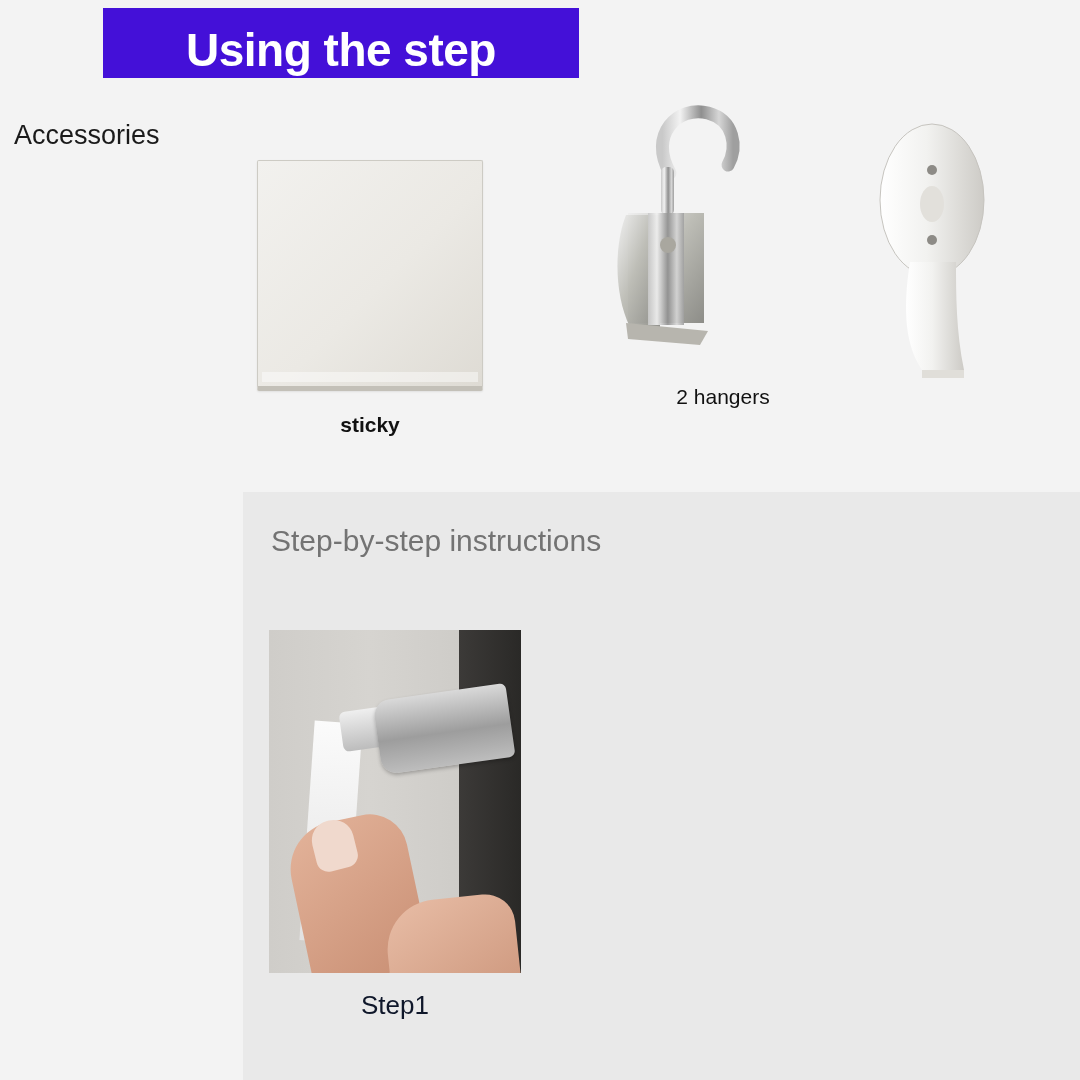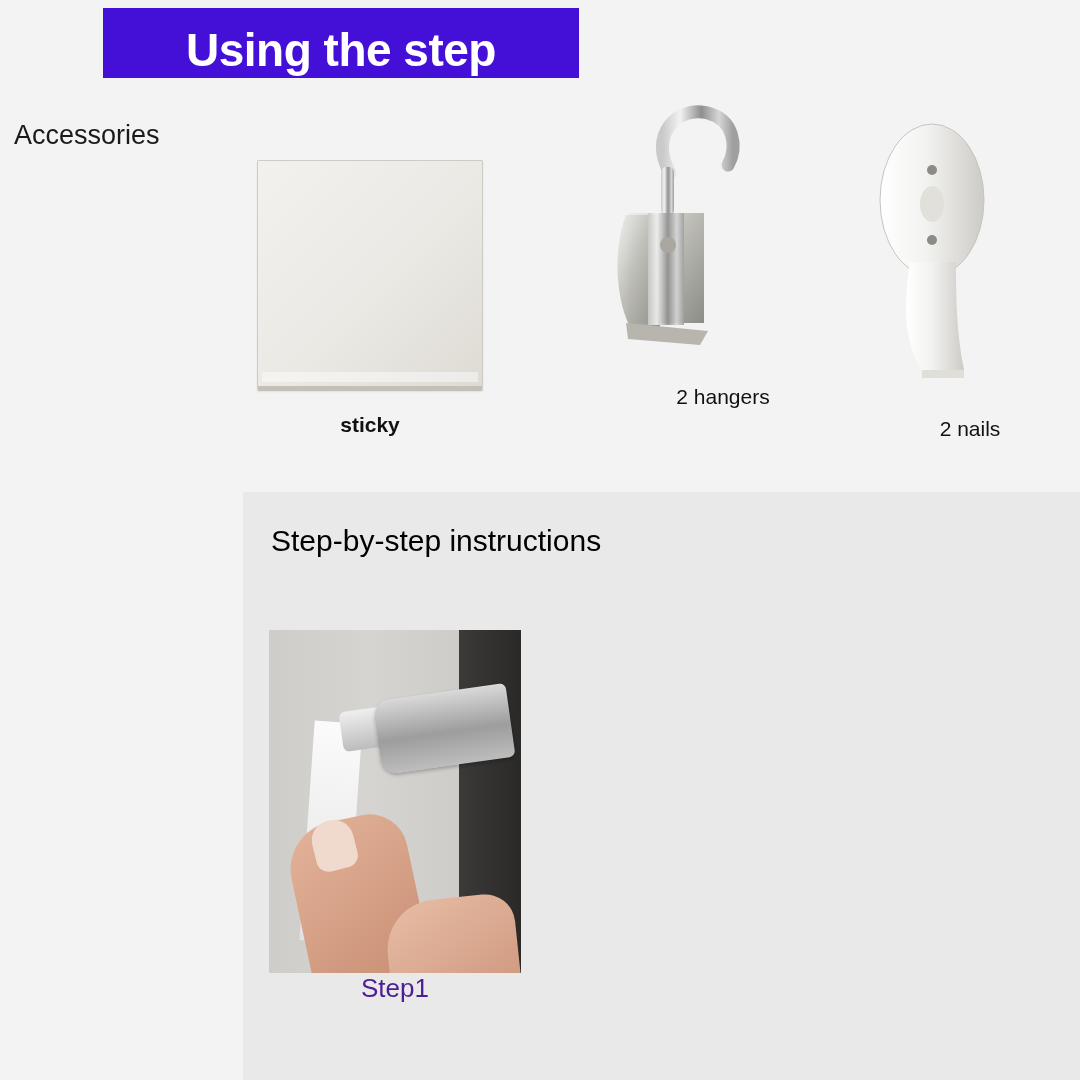--- a/index.html
+++ b/index.html
@@ -106,21 +106,21 @@
     top: 492px;
     width: 837px;
     height: 588px;
     background: #e9e9e9;
   }
   #instructions-heading {
     position: absolute;
     left: 28px;
     top: 32px;
     font-size: 30px;
-    color: #000000;
+    color: #737373;
   }
   #steps-row {
     position: absolute;
     left: 26px;
     top: 138px;
     width: 790px;
     display: flex;
     gap: 16px;
   }
   .step-card {
@@ -128,22 +128,23 @@
     text-align: center;
   }
   .step-photo {
     width: 252px;
     height: 343px;
     position: relative;
     overflow: hidden;
     background: #d8d6d2;
   }
   .step-caption {
+    margin-top: 17px;
     font-size: 26px;
-    color: #4c1d95;
+    color: #0f172a;
   }
 
   
   #step1-photo { background: linear-gradient(90deg,#cfcdc9 0%, #d6d4d0 40%, #c9c7c3 100%); }
   #step1-photo .darkpanel {
     position: absolute; right: 0; top: 0; width: 62px; height: 100%;
     background: linear-gradient(90deg,#3c3a38,#2a2927);
   }
   #step1-photo .clip-metal {
     position: absolute; left: 108px; top: 62px; width: 134px; height: 74px;
@@ -289,21 +290,20 @@
       <ellipse cx="72" cy="78" rx="52" ry="76" fill="url(#plasticG)" stroke="#c6c4bf" stroke-width="1"></ellipse>
 
       <path d="M50 140 C 42 190, 46 225, 62 248 L 104 248 C 96 210, 96 172, 96 140 Z" fill="url(#plasticG)"></path>
       <path d="M62 248 L104 248 L104 256 L62 256 Z" fill="#e0ded9"></path>
 
       <circle cx="72" cy="48" r="5" fill="#8d8b86"></circle>
       <circle cx="72" cy="118" r="5" fill="#8d8b86"></circle>
       <ellipse cx="72" cy="82" rx="12" ry="18" fill="#e2e0db"></ellipse>
     </svg>
   </div>
-  <div class="acc-caption" id="nails-caption">2 nails</div>
 </div>
 
 <div id="instructions-panel">
   <div id="instructions-heading">Step-by-step instructions</div>
 
   <div id="steps-row">
 
     <div class="step-card">
       <div class="step-photo" id="step1-photo">
         <div class="darkpanel"></div>

